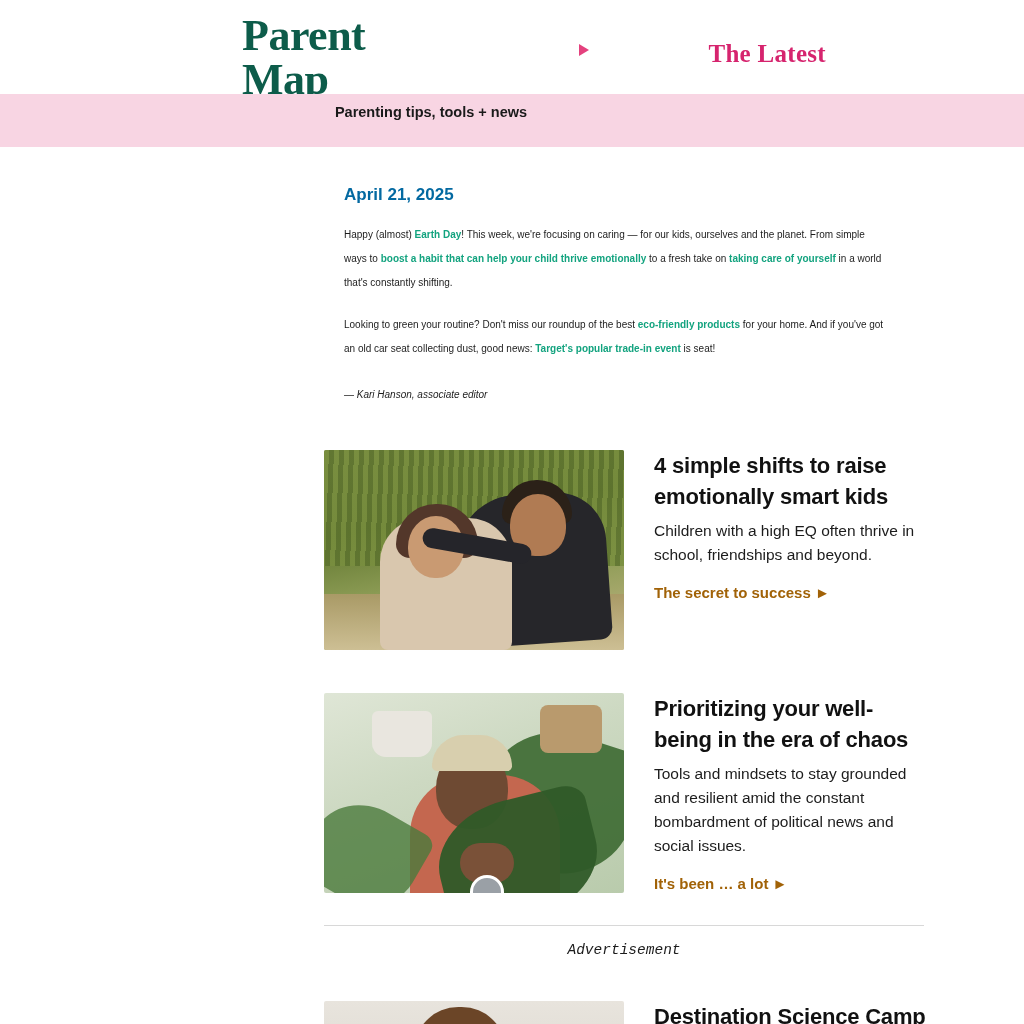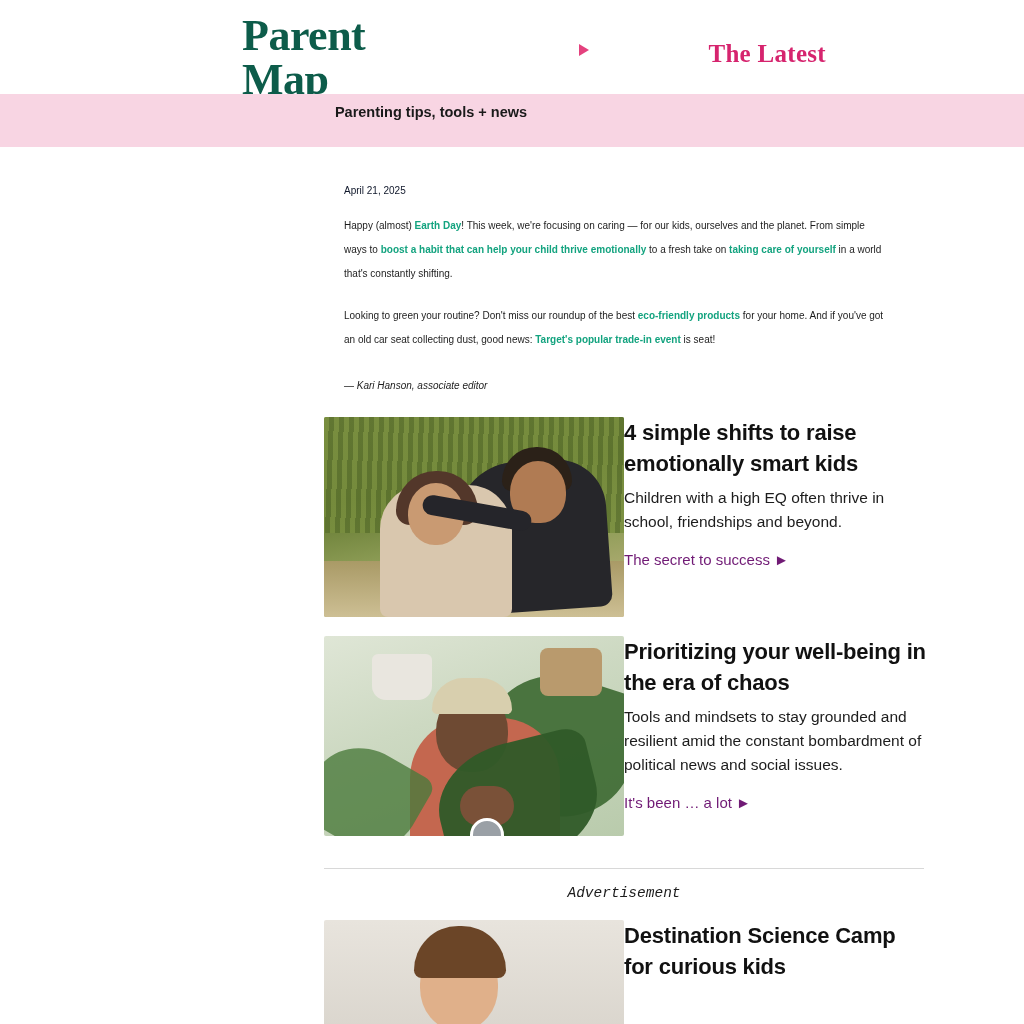--- a/index.html
+++ b/index.html
@@ -80,23 +80,23 @@
     padding: 0 0 0 0;
     position: relative;
     left: -88px;
   }
   .inner {
     width: 624px;
     margin-left: 200px;
   }
   .date {
     margin-top: 38px;
-    font-size: 10px;
-    font-weight: normal;
-    color: #0f172a;
+    font-size: 17px;
+    font-weight: bold;
+    color: #0369a1;
     padding-left: 32px;
   }
   .intro {
     padding-left: 32px;
     padding-right: 32px;
   }
   .intro p {
     font-size: 10px;
     line-height: 24px;
     color: #1c1c1c;
@@ -109,23 +109,24 @@
   }
   a.g {
     color: #13a37f;
     font-weight: bold;
     text-decoration: none;
   }
 
   
   .story {
     display: flex;
-    margin-top: 19px;
+    margin-top: 43px;
     padding-left: 12px;
     padding-right: 10px;
+    gap: 30px;
   }
   .thumb {
     width: 300px;
     height: 200px;
     flex: 0 0 300px;
     border-radius: 2px;
     overflow: hidden;
     position: relative;
   }
   .story-text { flex: 1 1 auto; }
@@ -139,22 +140,22 @@
   }
   .story p.dek {
     margin: 7px 0 0 0;
     font-size: 15.5px;
     line-height: 24px;
     color: #1c1c1c;
   }
   .story .cta {
     display: inline-block;
     margin-top: 17px;
-    color: #701a75;
-    font-weight: normal;
+    color: #a16207;
+    font-weight: bold;
     font-size: 15px;
     text-decoration: none;
   }
 
   
   .divider {
     margin: 32px 12px 0 12px;
     border-top: 1px solid #d8d8d8;
   }
   .ad-label {

